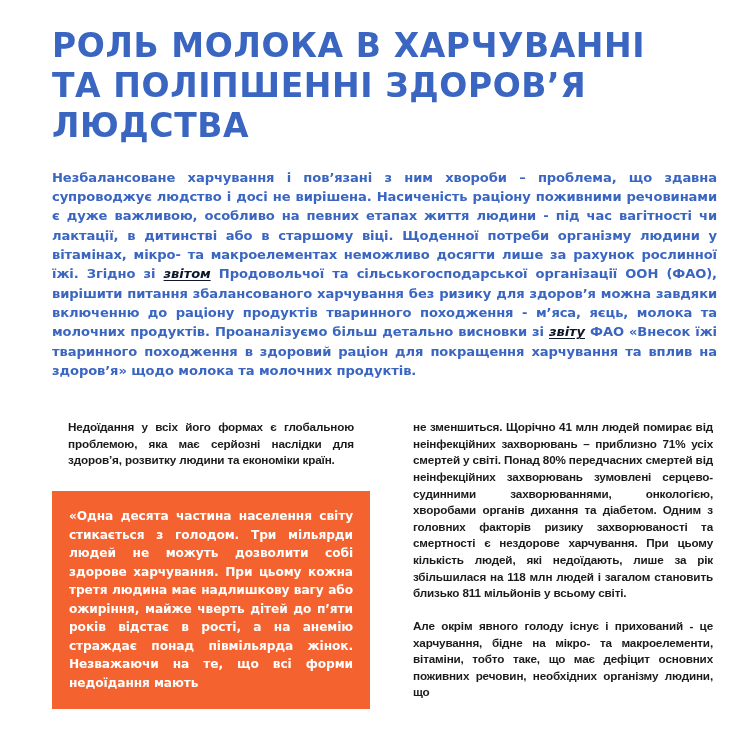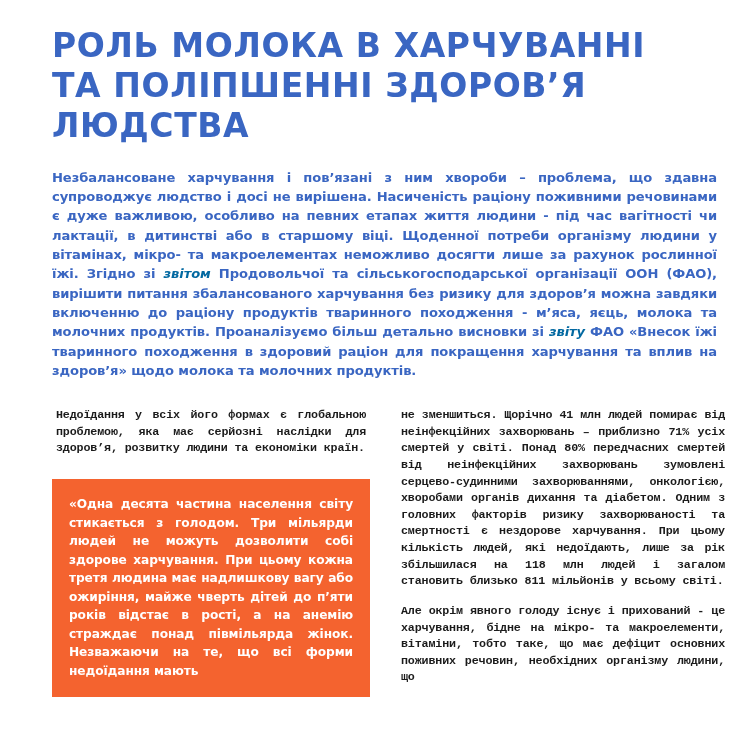--- a/index.html
+++ b/index.html
@@ -46,22 +46,23 @@
     font-size: 13.1px;
     font-weight: bold;
     line-height: 1.475;
     text-align: justify;
     margin: 0;
     max-width: 668px;
     letter-spacing: -0.1px;
   }
   .intro .lnk {
     font-style: italic;
+    text-decoration: underline;
     text-underline-offset: 2px;
-    color: #0369a1;
+    color: #0f172a;
   }
 
   
   .section-heading {
     color: #3a66c2;
     font-family: "DejaVu Sans", sans-serif;
     font-size: 23.5px;
     font-weight: bold;
     line-height: 1.33;
     letter-spacing: 0.9px;
@@ -79,26 +80,26 @@
     width: 318px;
     flex: 0 0 318px;
   }
   .col-right {
     width: 332px;
     flex: 0 0 332px;
     margin-left: 3px;
   }
   .body-text {
     color: #1b1b1b;
-    font-family: Liberation Mono, monospace;
+    font-family: Liberation Sans, sans-serif;
     font-size: 11.7px;
     font-weight: bold;
     line-height: 1.42;
     text-align: justify;
-    margin: 4px;
+    margin: 16px;
     letter-spacing: -0.15px;
   }
   .body-text + .body-text {
     margin-top: 13px;
   }
 
   
   .quote-box {
     background: #f4632f;
     margin-top: 22px;

